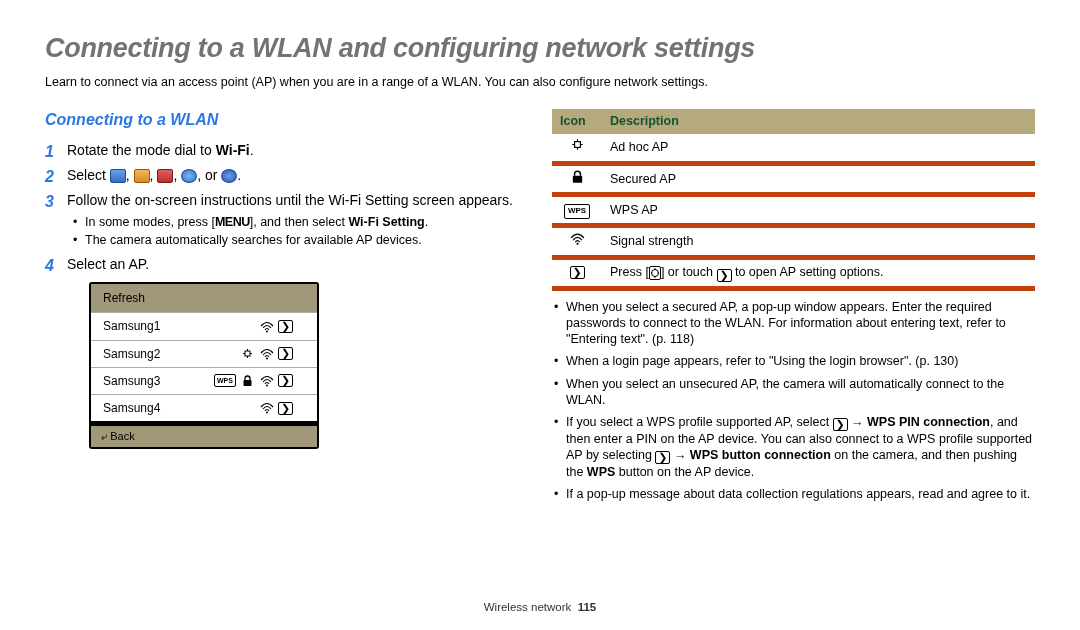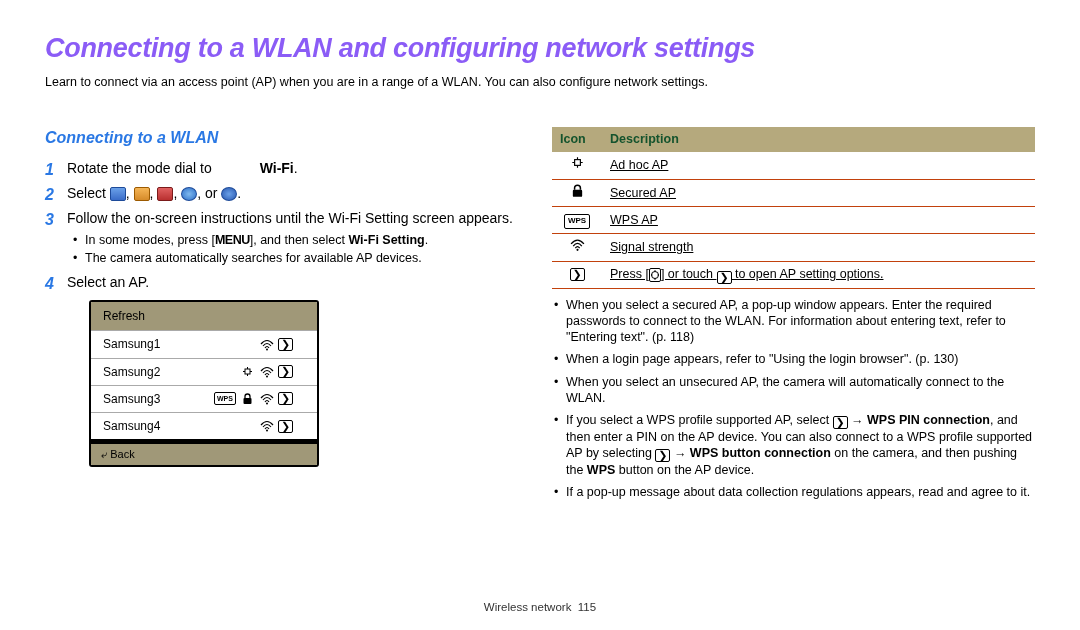--- a/index.html
+++ b/index.html
@@ -8,28 +8,28 @@
     width: 1080px;
     height: 630px;
     background: #fff;
     padding: 30px 45px 15px 45px;
     font-size: 13.5px;
     line-height: 1.35;
     color: #000;
     position: relative;
   }
   h1 {
-    color: #8b5cf6;
+    color: #737373;
     font-size: 27px;
     font-weight: bold;
     margin-bottom: 8px;
     font-style: italic;
     letter-spacing: -0.3px;
   }
-  .intro { font-size: 12.5px; margin-bottom: 36px; }
+  .intro { font-size: 12.5px; margin-bottom: 18px; }
   .cols { display: flex; gap: 24px; }
   .col { flex: 1; }
   h2 {
     color: #2a78e4;
     font-size: 16px;
     font-weight: bold;
     margin-bottom: 10px;
     font-style: italic;
   }
   ol.steps { list-style: none; counter-reset: step; }
@@ -45,21 +45,21 @@
     position: absolute;
     left: 0; top: 0;
     color: #2a78e4;
     font-style: italic;
     font-weight: bold;
     font-size: 16px;
   }
   .sub { list-style: none; padding-left: 6px; margin-top: 4px; }
   .sub li { position: relative; padding-left: 12px; font-size: 12.5px; margin-bottom: 2px; }
   .sub li::before { content: "•"; position: absolute; left: 0; }
-  .wifi-font { font-weight: bold; margin-left: 44px; }
+  .wifi-font { font-weight: bold; }
   .menu-font { font-weight: bold; font-family: Arial, sans-serif; letter-spacing:-0.5px;}
   
   .ap-box {
     width: 230px;
     border: 2px solid #000;
     border-radius: 3px;
     margin: 8px 0 10px 22px;
     font-size: 12px;
     overflow: hidden;
   }
@@ -104,38 +104,37 @@
   table.icon-table th {
     background: #b5a97d;
     color: #14532d;
     font-weight: bold;
     text-align: left;
     padding: 4px 8px;
     font-size: 12.5px;
   }
   table.icon-table td {
     padding: 4px 8px;
-    border-bottom: 1px solid #c2410c;
+    border-bottom: 5px solid #c2410c;
     vertical-align: middle;
-    text-decoration: underline;
   }
   table.icon-table td:first-child { width: 50px; text-align: center; }
   .bullets { list-style: none; }
   .bullets > li { position: relative; padding-left: 14px; margin-bottom: 6px; font-size: 12.5px; line-height:1.3; }
   .bullets > li::before { content: "•"; position: absolute; left: 2px; }
   .arrow { font-weight: bold; }
   .footer {
     position: absolute;
     bottom: 14px;
     left: 0; right: 0;
     text-align: center;
     font-size: 11.5px;
     color: #333;
   }
-  .footer .pg { font-weight: normal; text-align: center; }
+  .footer .pg { font-weight: bold; text-align: center; }
   .inline-ico {
     display:inline-flex;
     width:16px; height:14px;
     background:linear-gradient(#6aa0e8,#3a6cc8);
     border:1px solid #1d4a99;
     border-radius:2px;
     vertical-align:-3px;
   }
   .inline-ico.g2{background:linear-gradient(#f5b556,#d68b2a);border-color:#9c5a00;}
   .inline-ico.g3{background:linear-gradient(#e06060,#b93030);border-color:#7a1a1a;}

